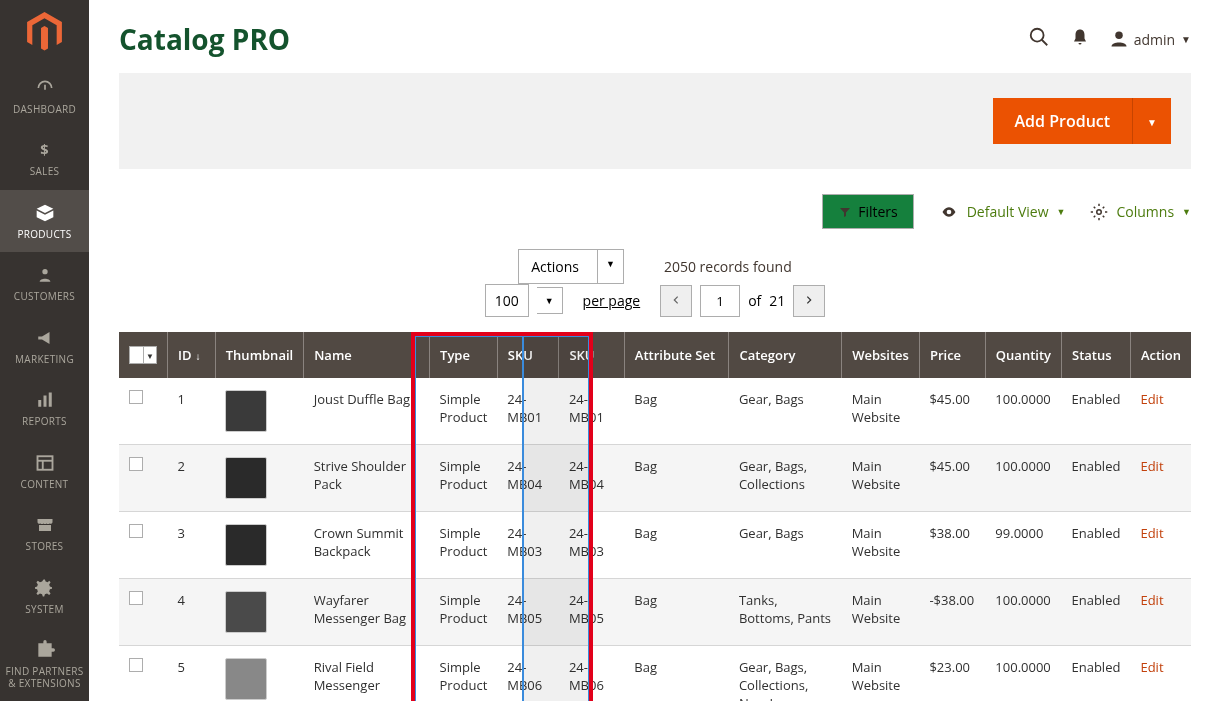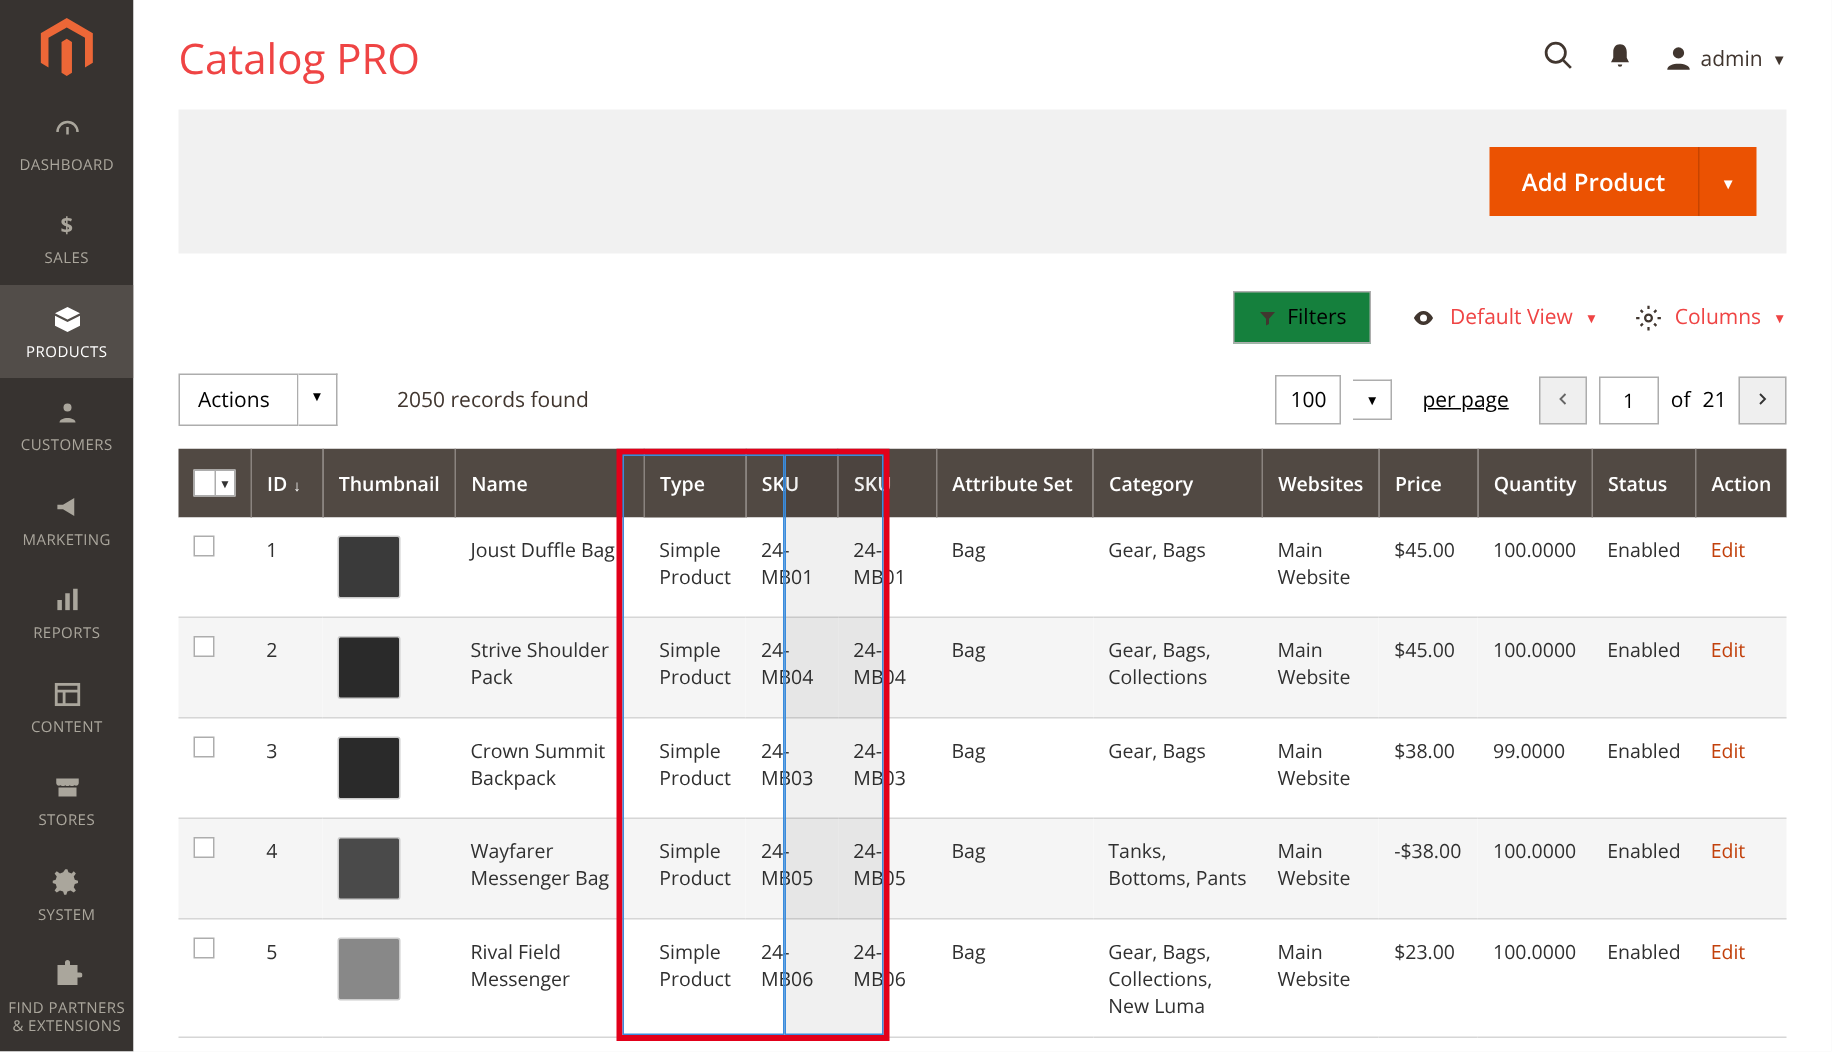--- a/index.html
+++ b/index.html
@@ -6,31 +6,31 @@
 body { display: flex; width: 1221px; height: 701px; overflow: hidden; background: #f5f5f5; }
 .sidebar { width: 89px; background: #373330; display: flex; flex-direction: column; align-items: flex-end; }
 .sidebar .logo { height: 75px; display: flex; align-items: center; justify-content: center; width: 100%; }
 .sidebar .logo svg { width: 35px; height: 40px; }
 .sidebar .nav-item { width: 100%; padding: 12px 4px; display: flex; flex-direction: column; align-items: center; color: #aaa69c; font-size: 10px; text-align: center; cursor: pointer; }
 .sidebar .nav-item.active { background: #524d49; color: #fff; }
 .sidebar .nav-item .icon { height: 22px; margin-bottom: 5px; display: flex; align-items: center; justify-content: center; }
 .sidebar .nav-item .label { letter-spacing: 0.3px; line-height: 1.15; }
 .main { flex: 1; display: flex; flex-direction: column; background: #fff; }
 .topbar { display: flex; align-items: center; justify-content: space-between; padding: 20px 30px 15px 30px; }
-.page-title { font-size: 28px; font-weight: 400; color: #ef4444; }
+.page-title { font-size: 28px; font-weight: 700; color: #14532d; }
 .topbar-right { display: flex; align-items: center; gap: 21px; }
 .topbar-right .icon-btn { cursor: pointer; color: #41362f; }
 .topbar-right .user { display: flex; align-items: center; gap: 6px; font-size: 14px; color: #41362f; cursor: pointer; }
 .action-bar { background: #f1f1f1; margin: 0 30px 25px 30px; padding: 25px 20px; display: flex; justify-content: flex-end; align-items: center; }
 .btn-primary { background: #eb5202; color: #fff; border: none; padding: 12px 22px; font-size: 16px; font-weight: 600; cursor: pointer; display: flex; align-items: center; }
 .btn-split { background: #eb5202; color: #fff; border: none; border-left: 1px solid #c74400; padding: 14px 14px; cursor: pointer; }
 .toolbar { padding: 0 30px 20px 30px; display: flex; justify-content: flex-end; gap: 25px; align-items: center; }
 .filters-btn { background: #15803d; border: 1px solid #adadad; padding: 7px 15px; font-size: 14px; cursor: pointer; display: flex; align-items: center; gap: 6px; }
-.toolbar .viewbtn { display: flex; align-items: center; gap: 8px; font-size: 14px; color: #ef4444; cursor: pointer; }
-.pager { padding: 0 30px 15px 30px; display: flex; justify-content: space-between; align-items: center; }
+.toolbar .viewbtn { display: flex; align-items: center; gap: 8px; font-size: 14px; color: #4d7c0f; cursor: pointer; }
+.pager { padding: 0 30px 15px 30px; display: flex; justify-content: space-between; align-items: center; flex-direction: column; }
 .actions-select { display: flex; }
 .actions-select .sel-label { background: #fff; border: 1px solid #adadad; padding: 7px 18px 7px 12px; font-size: 14px; }
 .actions-select .sel-arrow { background: #fff; border: 1px solid #adadad; border-left: none; padding: 7px 8px; cursor: pointer; }
 .records { font-size: 14px; color: #41362f; margin-left: 40px; }
 .pager-right { display: flex; align-items: center; gap: 8px; font-size: 14px; }
 .pager-right input { width: 40px; text-align: center; border: 1px solid #adadad; padding: 6px 4px; }
 .pager-right .pp-box { width: 44px; text-align: center; border: 1px solid #adadad; padding: 6px 4px; background: #fff; }
 .pager-right .pp-arrow { border: 1px solid #adadad; border-left: none; background: #fff; padding: 6px 8px; cursor: pointer; }
 .pager-right .nav-btn { border: 1px solid #adadad; background: #efefef; padding: 6px 10px; cursor: pointer; }
 .grid-wrap { padding: 0 30px; position: relative; flex: 1; overflow: hidden; }

